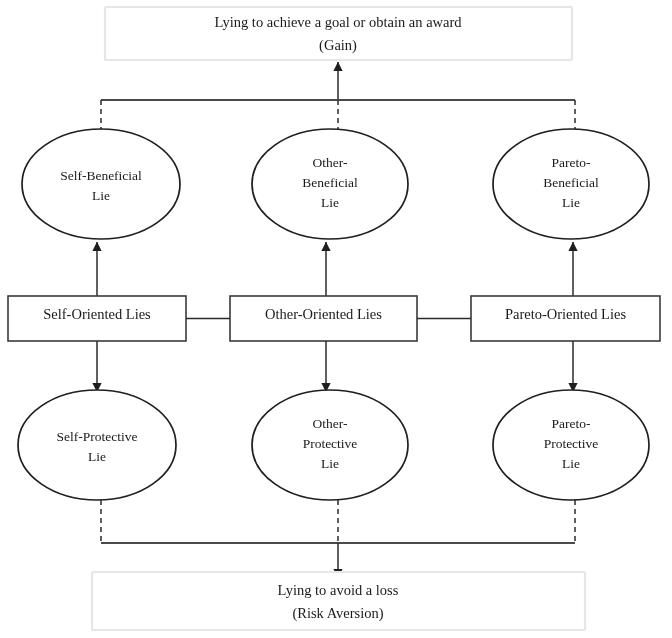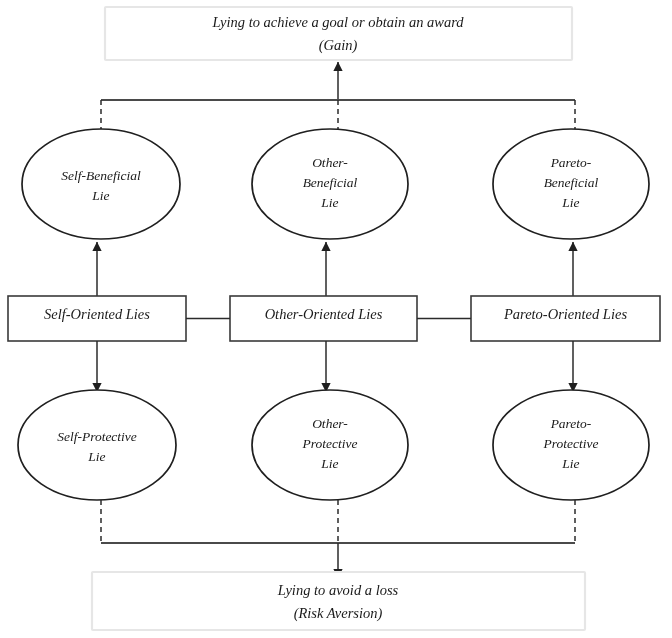--- a/index.html
+++ b/index.html
@@ -2,21 +2,21 @@
 <html><head>
 <meta charset="utf-8">
 <style>
   html,body{margin:0;padding:0;background:#ffffff;}
   body{
     width:672px;height:638px;
     font-family:"Liberation Serif","DejaVu Serif",serif;
     color:#1a1a1a;
     overflow:hidden;
   }
-  #diagram-root{position:relative;width:672px;height:638px;font-style:italic;}
+  #diagram-root{position:relative;width:672px;height:638px;}
   svg#diagram{position:absolute;top:0;left:0;width:672px;height:638px;display:block;}
 
   .node-box{fill:#ffffff;stroke:#3a3a3a;stroke-width:1.6;}
   .outcome-box{fill:#ffffff;stroke:#e6e6e6;stroke-width:2.2;}
   .node-ellipse{fill:#ffffff;stroke:#1f1f1f;stroke-width:1.7;}
 
   .connector-solid{stroke:#2b2b2b;stroke-width:1.5;fill:none;}
   .connector-dashed{stroke:#2b2b2b;stroke-width:1.5;fill:none;stroke-dasharray:5 4;}
   .rail{stroke:#4a4a4a;stroke-width:1.8;fill:none;}
 

